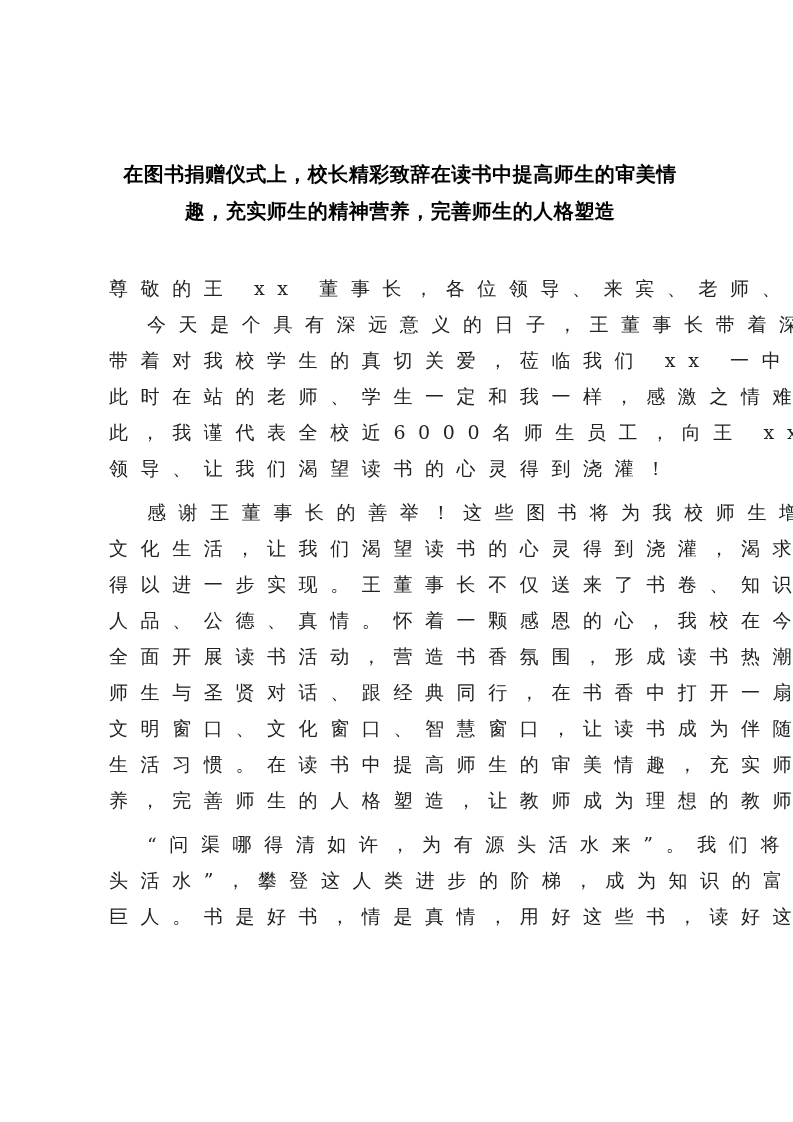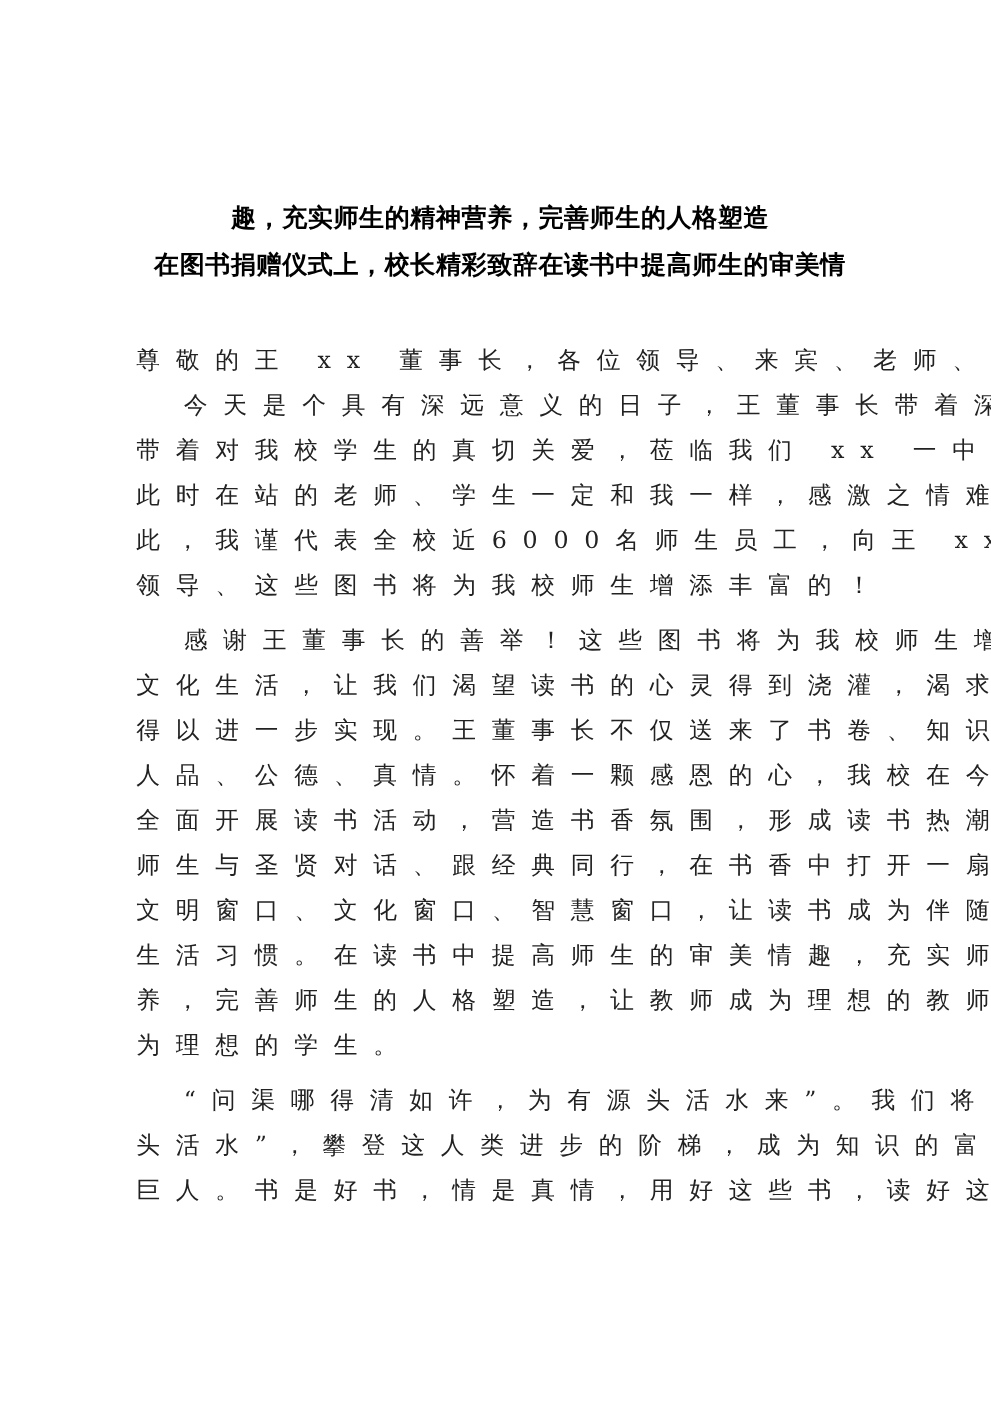--- a/index.html
+++ b/index.html
@@ -13,48 +13,47 @@
   .line { height:36px; line-height:36px; font-size:19px; white-space:nowrap;
           letter-spacing:12.6px; color:#222; }
   .line.indent { padding-left:38px; }
   .gap { height:8px; }
 </style>
 </head>
 <body>
 
 <div class="page">
   <div class="title">
+    <div>在图书捐赠仪式上，校长精彩致辞在读书中提高师生的审美情</div>
     <div>趣，充实师生的精神营养，完善师生的人格塑造</div>
-    <div>在图书捐赠仪式上，校长精彩致辞在读书中提高师生的审美情</div>
   </div>
 
   <div class="body">
     <div class="line">尊敬的王 xx 董事长，各位领导、来宾、老师、同学：</div>
 
     <div>
       <div class="line indent">今天是个具有深远意义的日子，王董事长带着深情厚谊，</div>
       <div class="line">带着对我校学生的真切关爱，莅临我们 xx 一中捐赠图书。我想</div>
       <div class="line">此时在站的老师、学生一定和我一样，感激之情难以言表。为</div>
       <div class="line">此，我谨代表全校近6000名师生员工，向王 xx 董事长、各位</div>
-      <div class="line">领导、这些图书将为我校师生增添丰富的！</div>
+      <div class="line">领导、让我们渴望读书的心灵得到浇灌！</div>
     </div>
 
     <div class="gap"></div>
 
     <div>
       <div class="line indent">感谢王董事长的善举！这些图书将为我校师生增添丰富的</div>
       <div class="line">文化生活，让我们渴望读书的心灵得到浇灌，渴求智慧的梦想</div>
       <div class="line">得以进一步实现。王董事长不仅送来了书卷、知识，还送来了</div>
       <div class="line">人品、公德、真情。怀着一颗感恩的心，我校在今后将进一步</div>
       <div class="line">全面开展读书活动，营造书香氛围，形成读书热潮。引领全校</div>
       <div class="line">师生与圣贤对话、跟经典同行，在书香中打开一扇扇文学窗口、</div>
       <div class="line">文明窗口、文化窗口、智慧窗口，让读书成为伴随师生终身的</div>
       <div class="line">生活习惯。在读书中提高师生的审美情趣，充实师生的精神营</div>
       <div class="line">养，完善师生的人格塑造，让教师成为理想的教师，使学生成</div>
-      <div class="line">为理想的学生。</div>
     </div>
 
     <div class="gap"></div>
 
     <div>
       <div class="line indent">“问渠哪得清如许，为有源头活水来”。我们将畅饮“源</div>
       <div class="line">头活水”，攀登这人类进步的阶梯，成为知识的富翁，精神的</div>
       <div class="line">巨人。书是好书，情是真情，用好这些书，读好这些书，用知</div>
     </div>
   </div>

